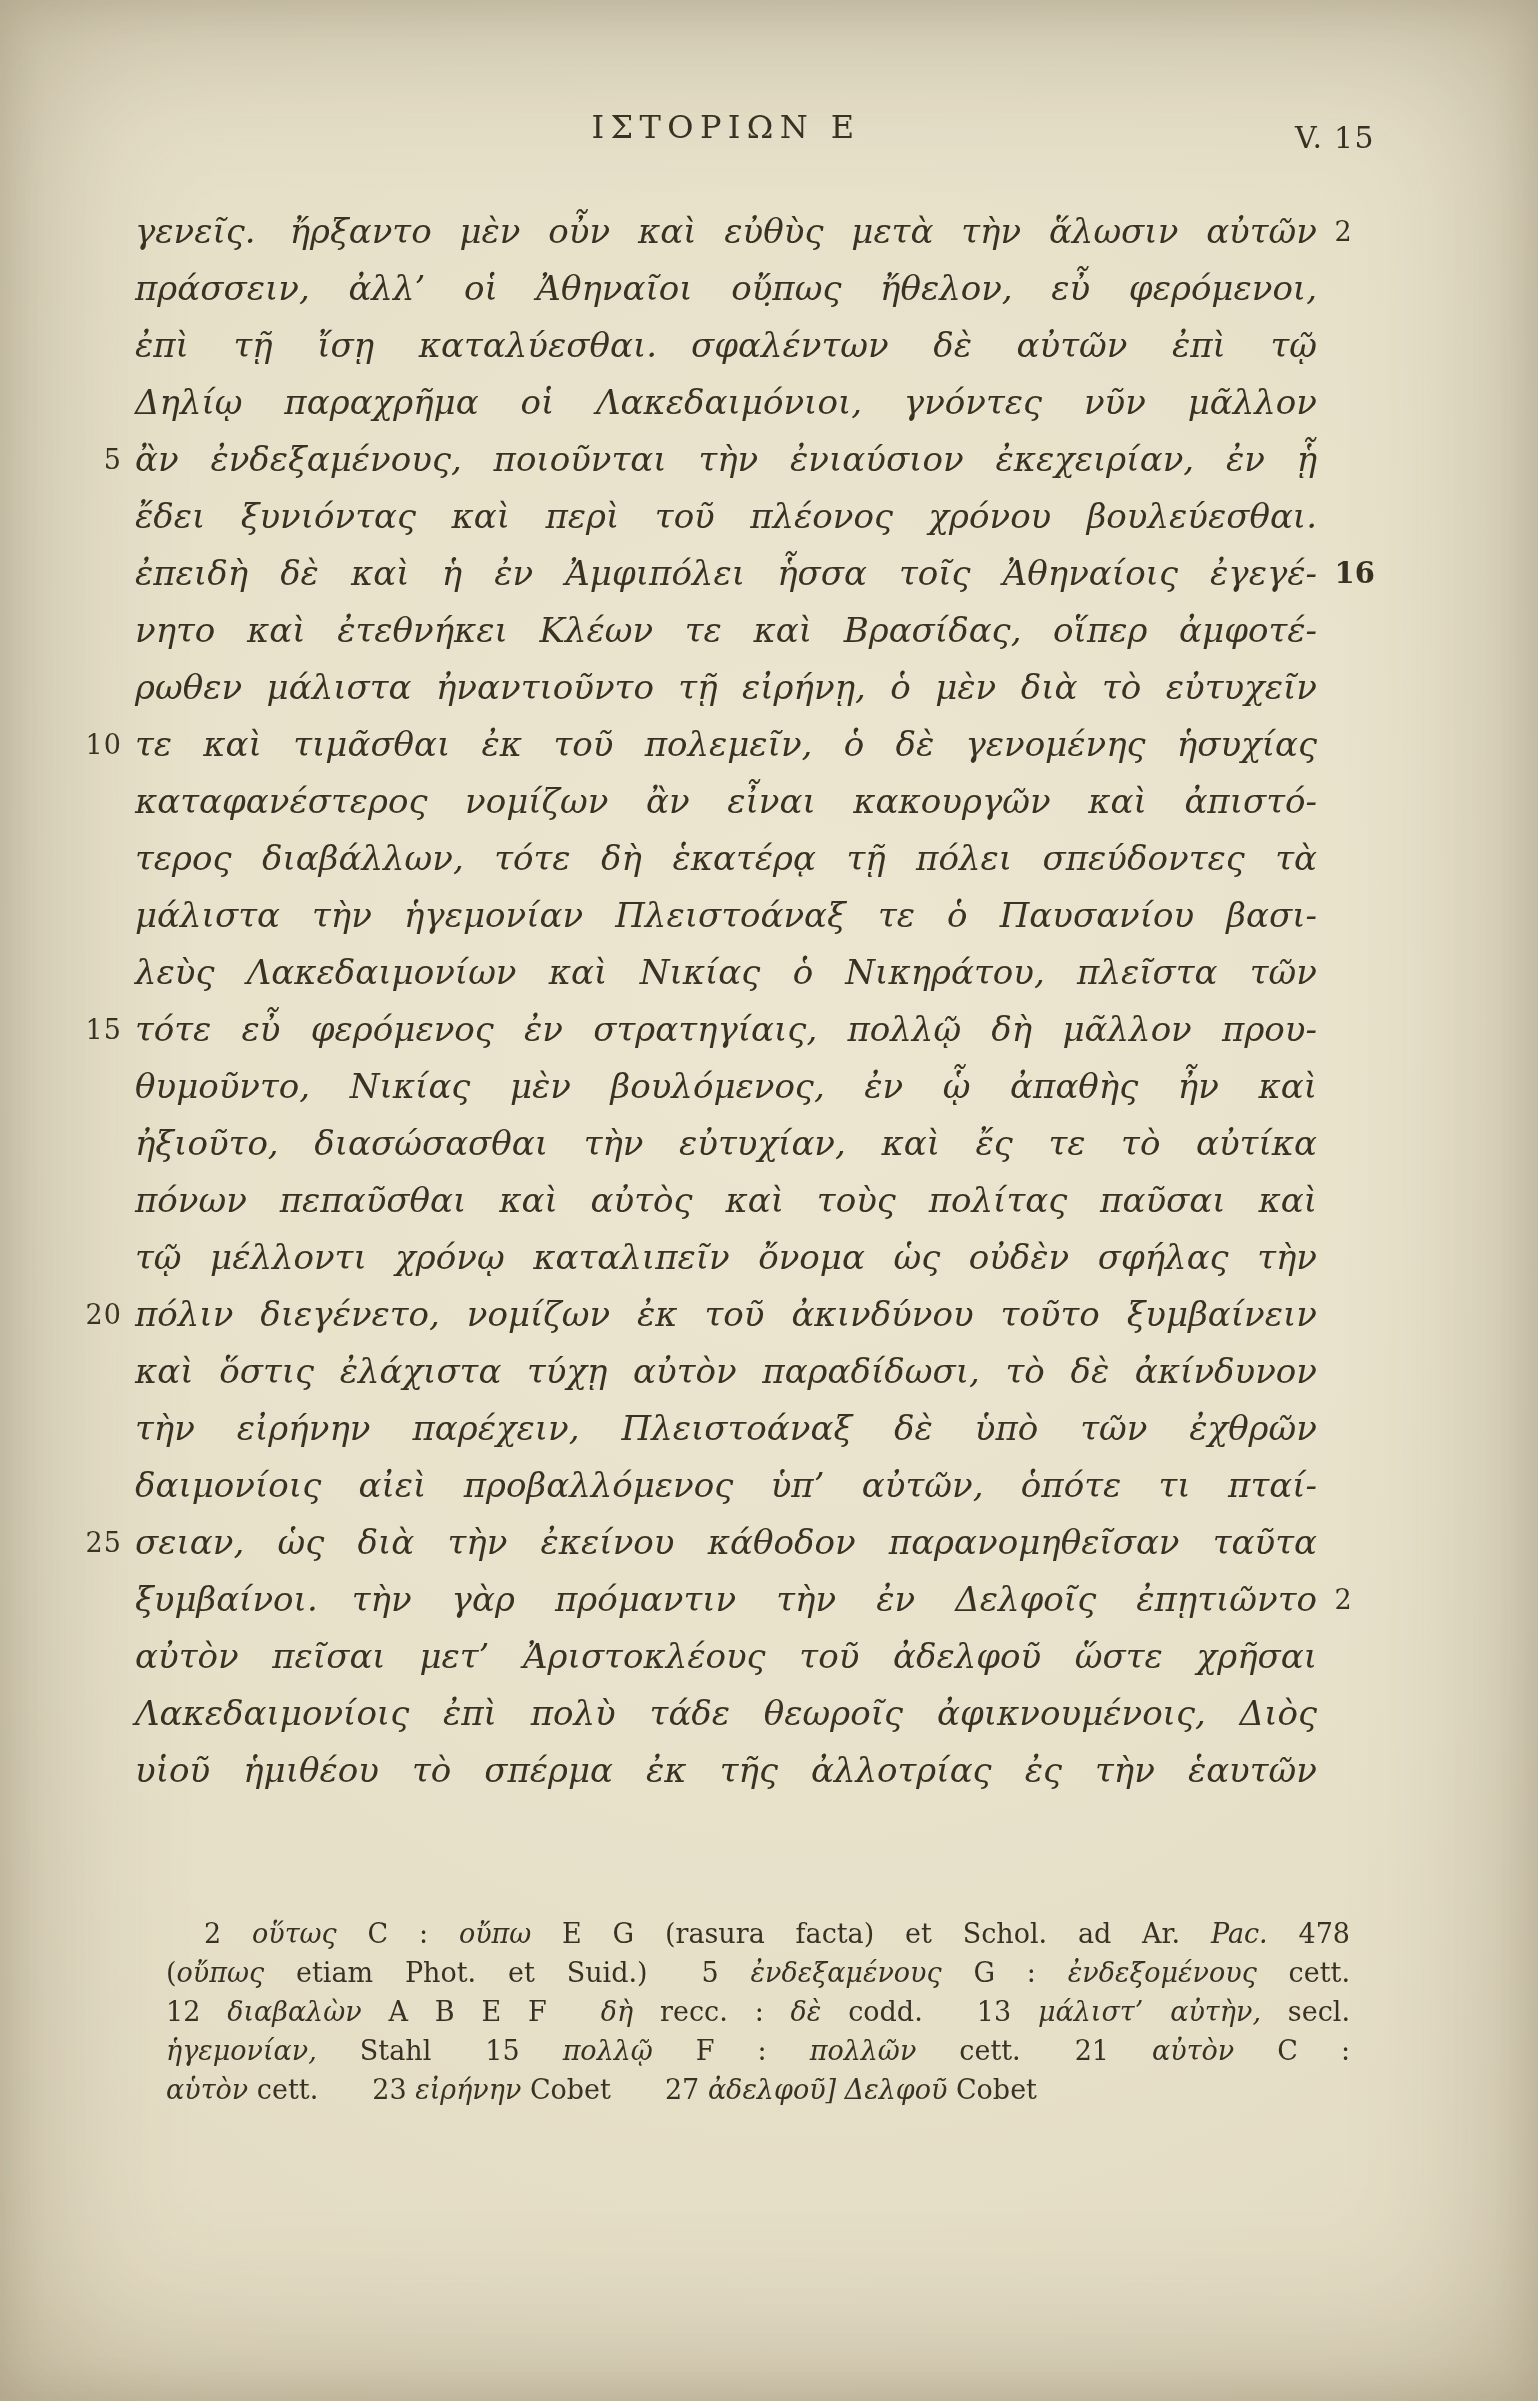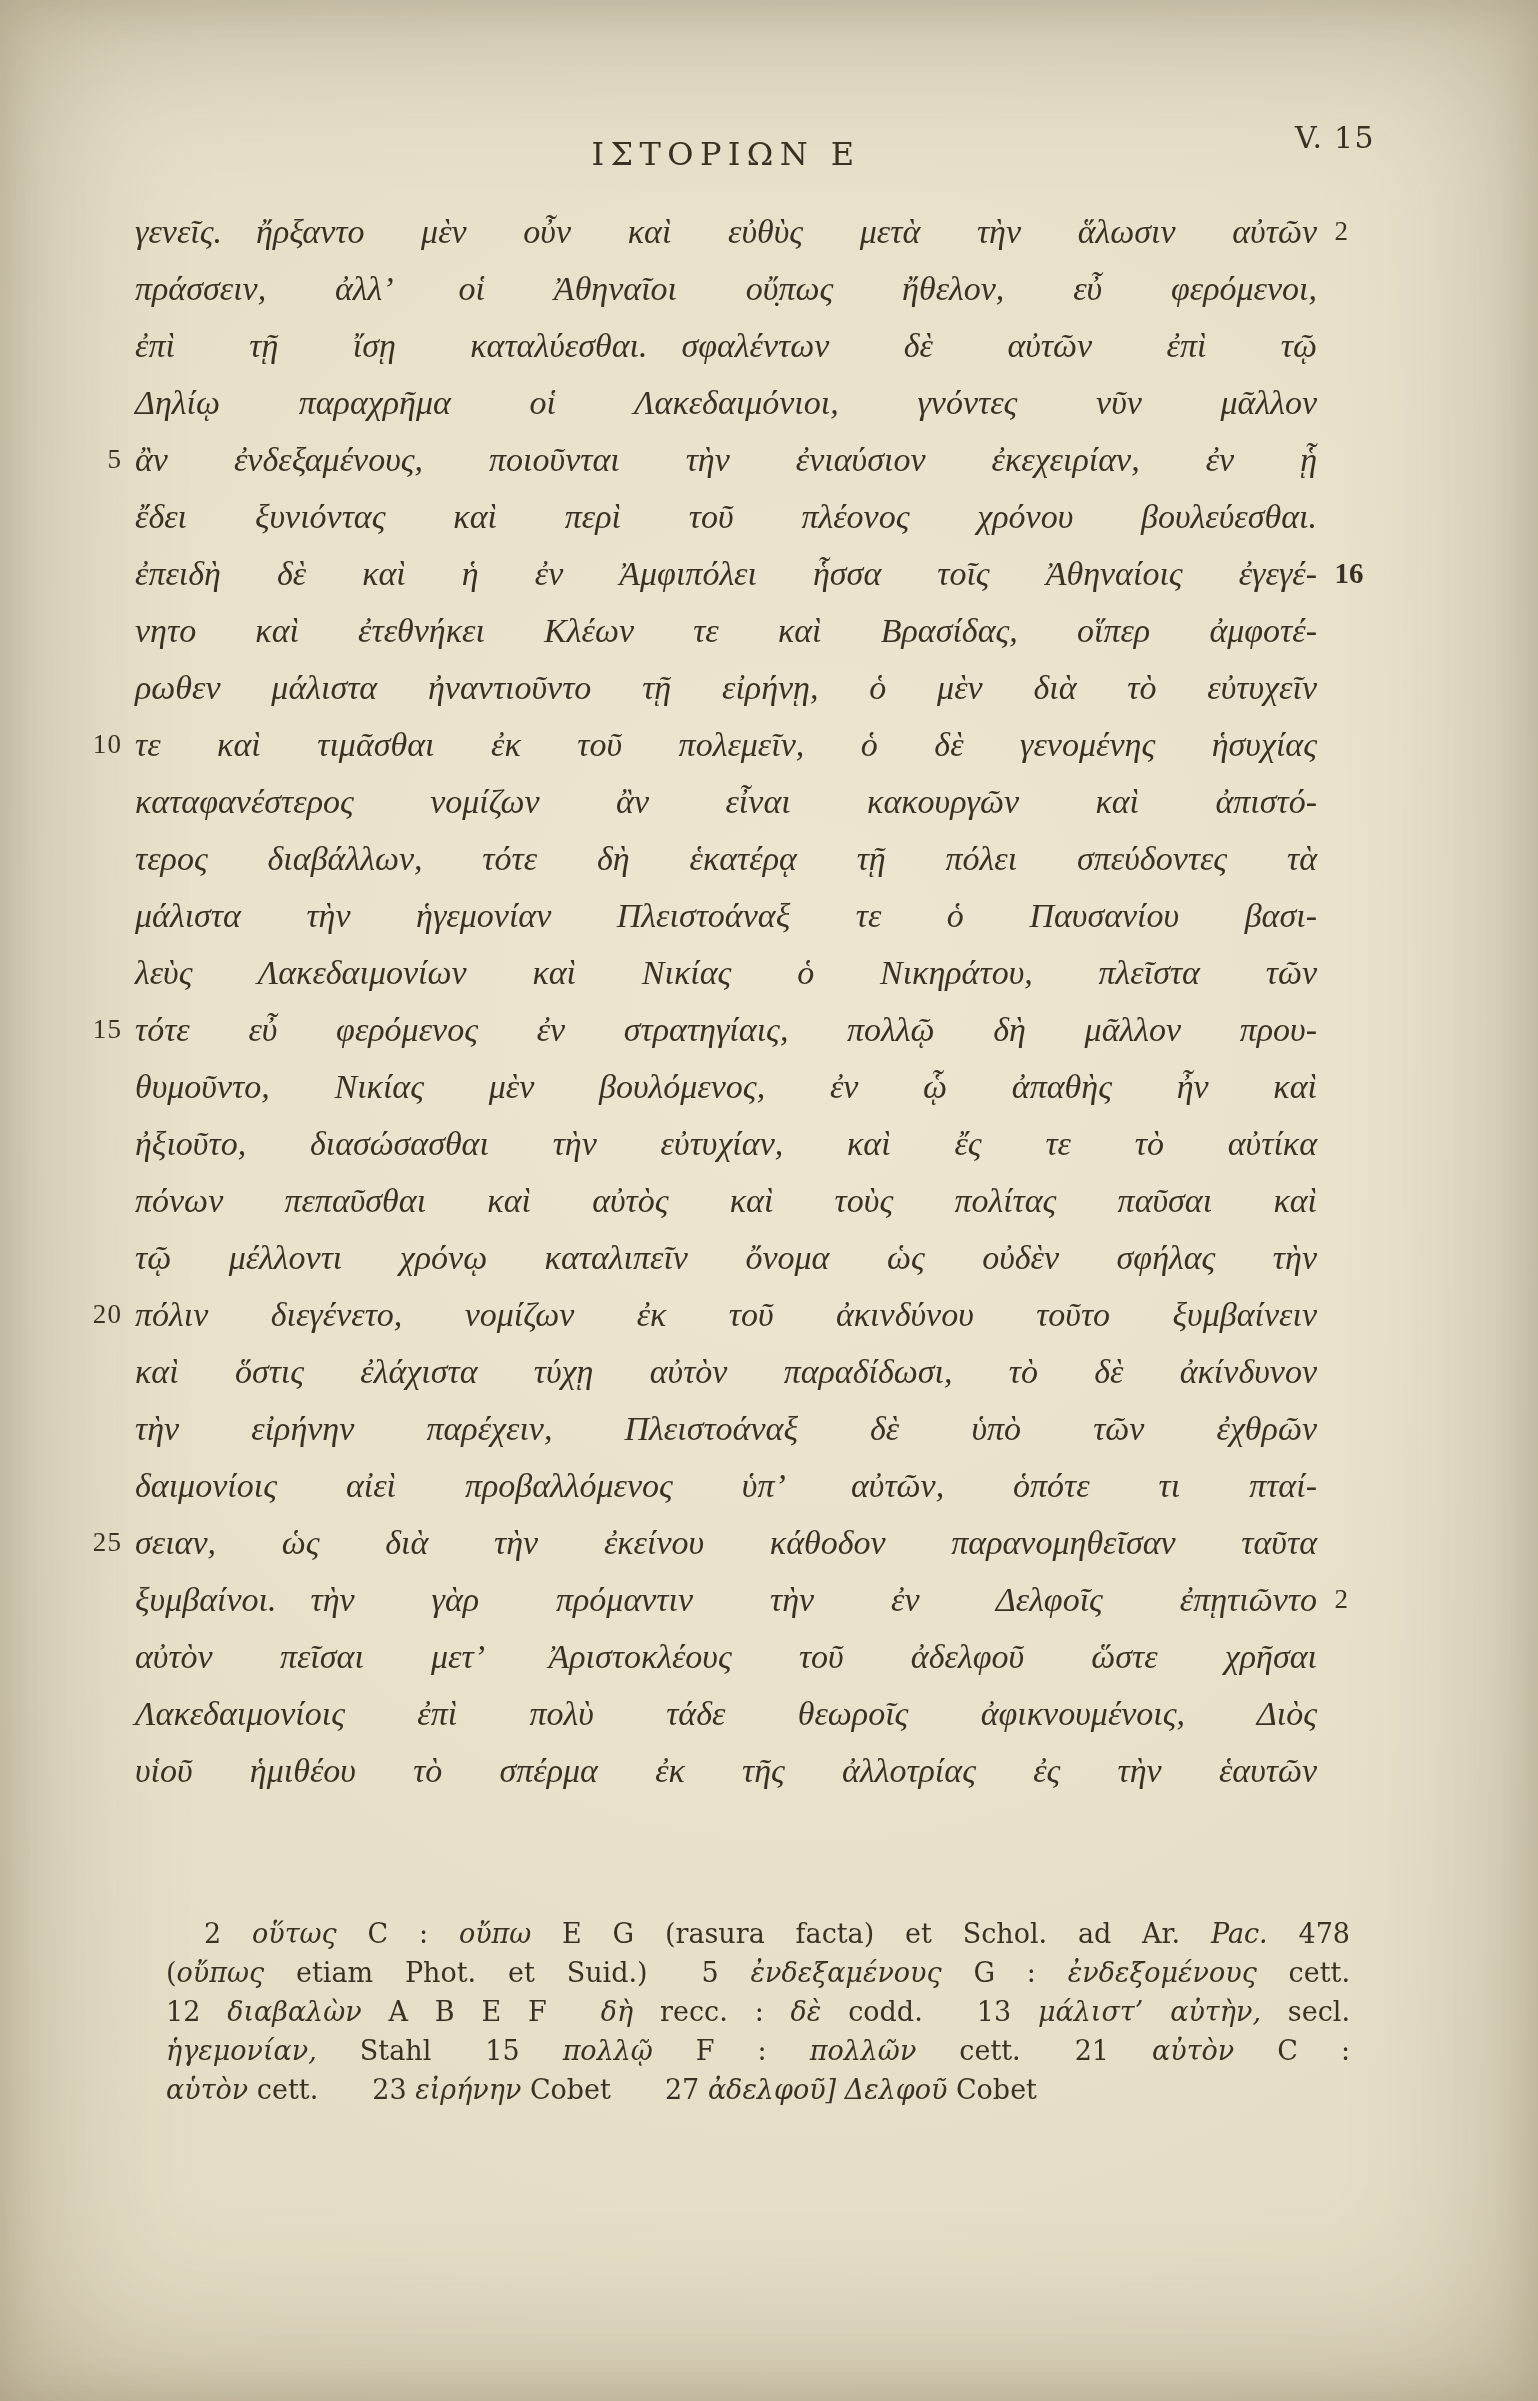--- a/index.html
+++ b/index.html
@@ -21,21 +21,21 @@
     position: absolute;
     inset: 0;
     box-shadow:
       inset 0 0 155px 27px rgba(94, 80, 50, 0.30),
       inset 0 0 41px 5.4px rgba(94, 80, 50, 0.14);
     pointer-events: none;
   }
 
   .header-title {
     position: absolute;
-    top: 135px;
+    top: 108px;
     left: 135px;
     width: 1182px;
     text-align: center;
     font-size: 32px;
     letter-spacing: 0.20em;
     white-space: nowrap;
   }
   .page-ref {
     position: absolute;
     top: 120px;
@@ -45,21 +45,21 @@
     white-space: nowrap;
     margin-left: 13px;
   }
 
   .text-block {
     position: absolute;
     top: 203px;
     left: 135px;
     width: 1182px;
   }
-  .tline { position: relative; height: 57px; font-family: Liberation Serif, serif; }
+  .tline { position: relative; height: 57px; }
   .gtext {
     display: block;
     font-style: italic;
     font-size: 34px;
     line-height: 57px;
     text-align: justify;
     text-align-last: justify;
     white-space: normal;
   }
   .lineno {

